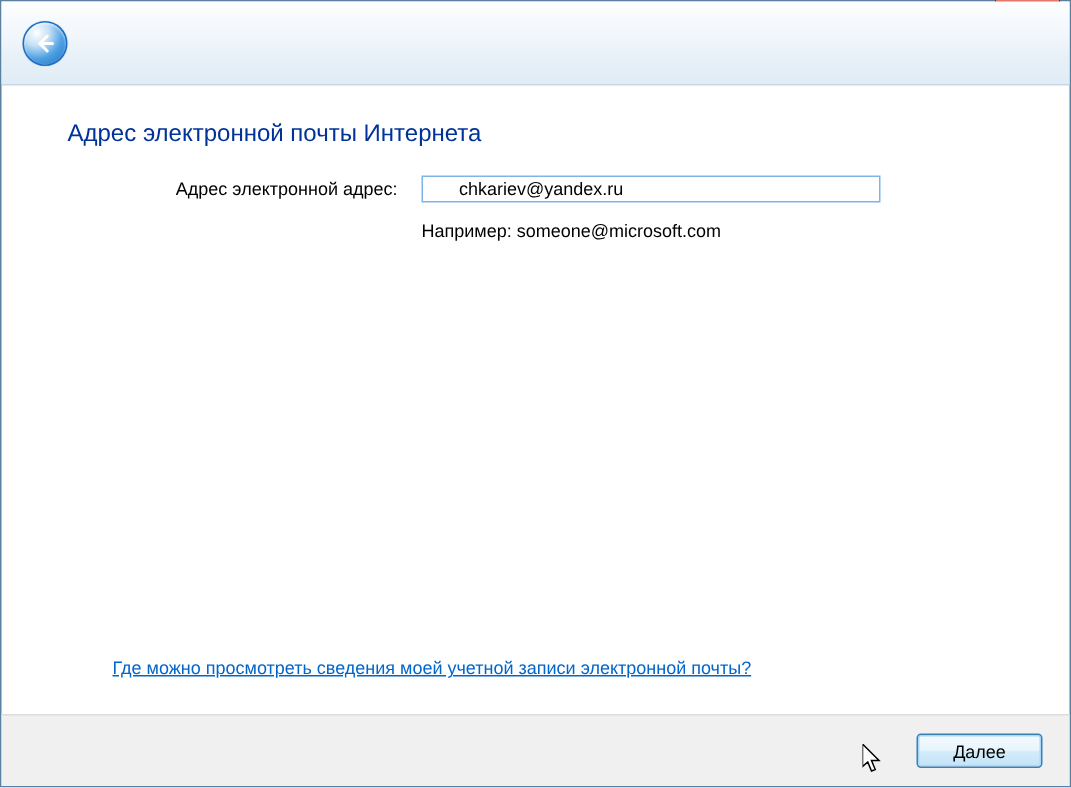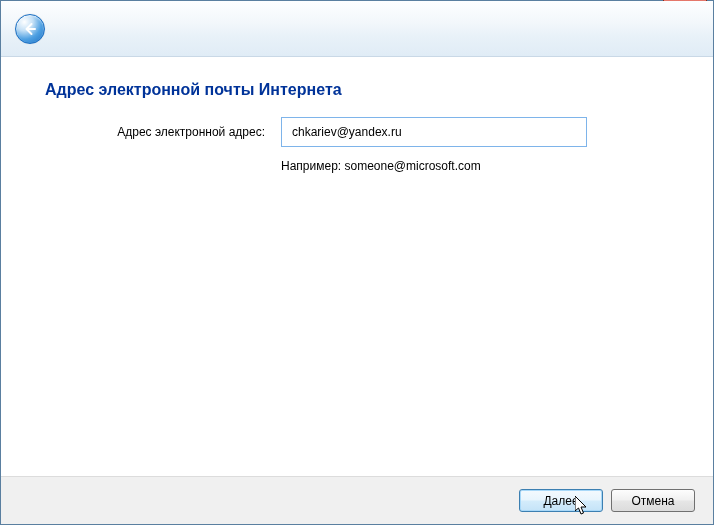--- a/index.html
+++ b/index.html
@@ -63,21 +63,21 @@
   .content {
     flex: 1;
     padding: 24px 44px 10px 44px;
     position: relative;
     display: flex;
     flex-direction: column;
   }
   .page-title {
     font-size: 16px;
     color: #003399;
-    font-weight: 700;
+    font-weight: 400;
     margin-bottom: 18px;
   }
   .desc {
     font-size: 12px;
     color: #000;
     line-height: 1.35;
     padding: 0 30px 0 30px;
     margin-bottom: 44px;
   }
   .field-row {
@@ -87,23 +87,23 @@
   }
   .field-label {
     width: 170px;
     text-align: right;
     padding-right: 16px;
     font-size: 12px;
     color: #000;
   }
   .field-input {
     width: 306px;
-    height: 30px;
+    height: 18px;
     border: 1px solid #7eb4ea;
-    padding: 2px 10px;
+    padding: 2px 24px;
     font-family: inherit;
     font-size: 12px;
     outline: none;
   }
   .example-row {
     display: flex;
     padding-left: 66px;
     margin-top: 12px;
   }
   .example-spacer {
@@ -181,24 +181,24 @@
     <div class="field-row">
       <div class="field-label">Адрес электронной адрес:</div>
       <input class="field-input" type="text" value="chkariev@yandex.ru" style="">
     </div>
 
     <div class="example-row">
       <div class="example-spacer"></div>
       <div class="example-text">Например: someone@microsoft.com</div>
     </div>
 
+    <a class="help-link">Где можно просмотреть сведения моей учетной записи электронной почты?</a>
   </div>
 
   <div class="footer">
     <button class="btn focus">Далее</button>
-    <button class="btn">Отмена</button>
 
     <svg class="cursor" width="14" height="20" viewBox="0 0 14 20">
       <path d="M0 0 L0 15 L3.5 12 L6 18 L8.5 17 L6 11 L11 11 Z" fill="#fff" stroke="#000" stroke-width="1"></path>
     </svg>
   </div>
 
 </div>
 
 </body></html>

